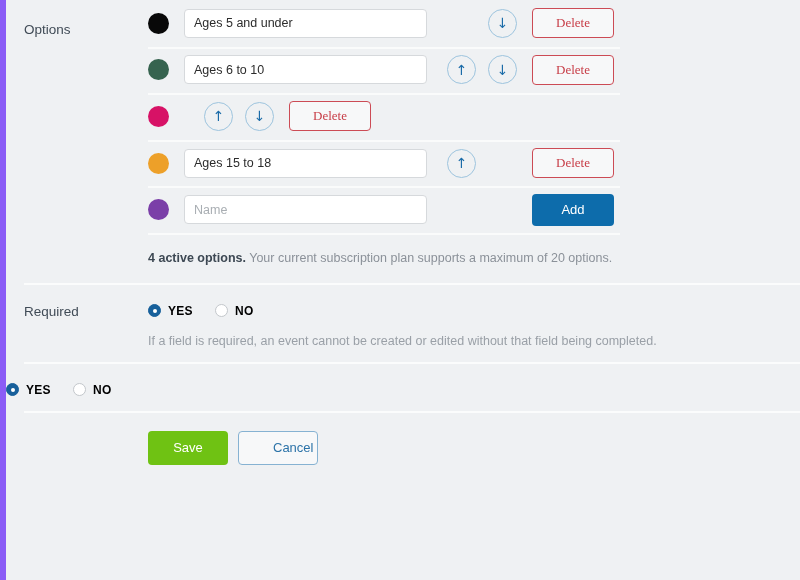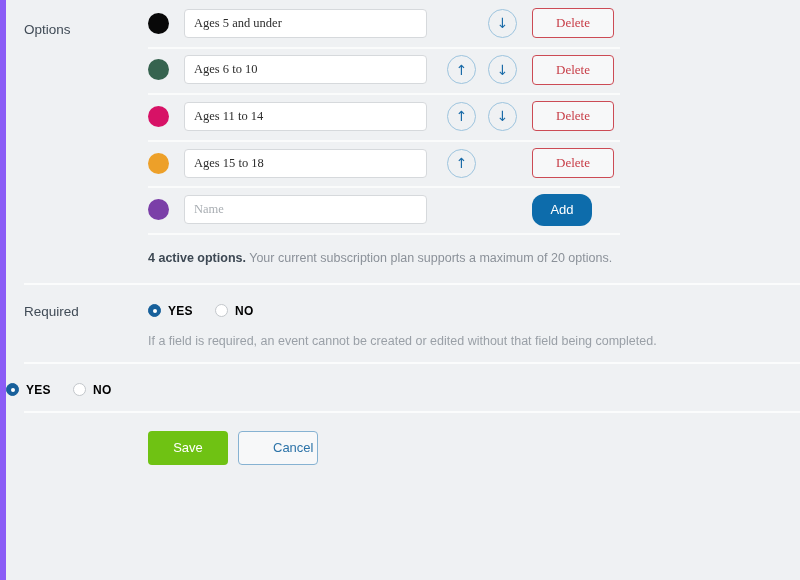--- a/index.html
+++ b/index.html
@@ -74,21 +74,21 @@
     flex: 0 0 21px;
     margin-right: 15px;
   }
 
   .opt-input {
     width: 243px;
     height: 29px;
     border: 1px solid #d6d9dc;
     border-radius: 4px;
     background: #ffffff;
-    font-family: Liberation Serif, serif;
+    font-family: Liberation Sans, sans-serif;
     font-size: 12.5px;
     color: #2c2c2c;
     padding: 0 9px;
     outline: none;
   }
   .opt-input::placeholder { color: #a9aeb3; }
 
   .btn-slots {
     display: flex;
     align-items: center;
@@ -124,24 +124,24 @@
     border-radius: 4px;
     background: #f7f8f9;
     color: #c73c46;
     font-size: 13px;
     font-family: Liberation Serif, serif;
     cursor: pointer;
     margin-left: 9px;
   }
 
   .add-btn {
-    width: 60px;
+    width: 82px;
     height: 32px;
     border: none;
-    border-radius: 12px;
+    border-radius: 4px;
     background: #0d6cab;
     color: #ffffff;
     font-size: 13px;
     font-family: "Liberation Sans", sans-serif;
     cursor: pointer;
     margin-left: 9px;
   }
 
   .opt-note {
     font-size: 12.5px;
@@ -256,21 +256,20 @@
           </div>
           <div class="slot">
             <button class="circle-btn">↓</button>
           </div>
           <button class="delete-btn">Delete</button>
         </div>
       </div>
 
       <div class="opt-row">
         <span class="dot" style="background:#d71266"></span>
-        <input class="opt-input" type="text" value="Ages 11 to 14" style="">
         <div class="btn-slots">
           <div class="slot">
             <button class="circle-btn">↑</button>
           </div>
           <div class="slot">
             <button class="circle-btn">↓</button>
           </div>
           <button class="delete-btn">Delete</button>
         </div>
       </div>

